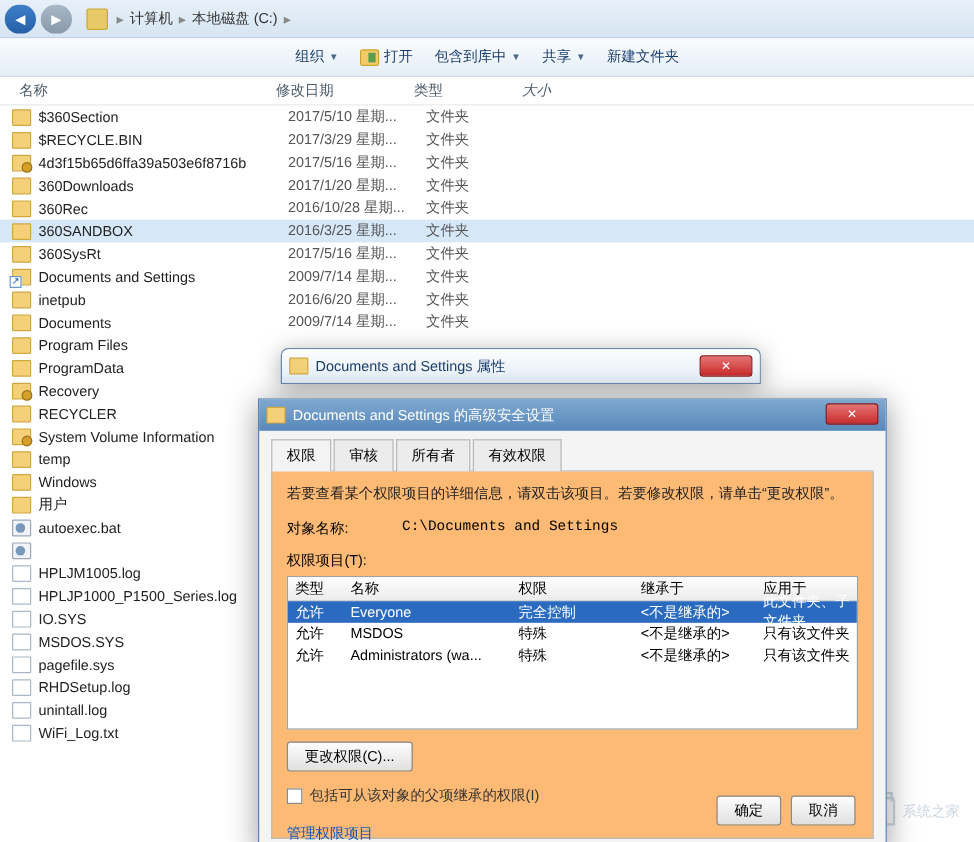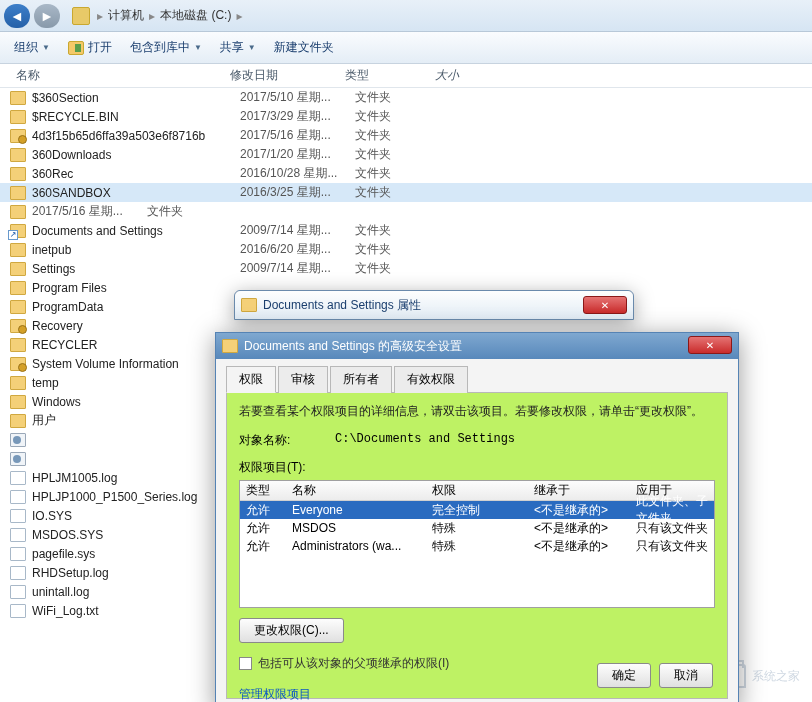--- a/index.html
+++ b/index.html
@@ -7,21 +7,21 @@
 
 
 .navbar { height:32px; background:linear-gradient(#e8f0f8,#d6e5f3); border-bottom:1px solid #b8c8d8; display:flex; align-items:center; padding:0 4px; gap:4px; }
 .nav-btn { width:26px; height:24px; border-radius:12px; background:linear-gradient(#3d7fc9,#2560a8); display:flex; align-items:center; justify-content:center; color:#fff; font-size:14px; cursor:pointer; }
 .nav-btn.disabled { background:linear-gradient(#a9b8c7,#8899aa); }
 .addr-icon { width:18px; height:18px; background:#e8c968; border:1px solid #c9a830; border-radius:2px; margin-left:8px; }
 .breadcrumb { display:flex; align-items:center; gap:2px; color:#333; }
 .crumb-sep { color:#888; padding:0 3px; }
 
 
-.toolbar { height:32px; background:linear-gradient(#fafcfe,#e4edf6); border-bottom:1px solid #c7d3df; display:flex; align-items:center; padding:0 8px; gap:6px; }
+.toolbar { height:32px; background:linear-gradient(#fafcfe,#e4edf6); border-bottom:1px solid #c7d3df; display:flex; align-items:center; padding:0 8px; gap:6px;justify-content:center; }
 .tool-item { display:flex; align-items:center; gap:4px; padding:3px 6px; color:#1a3e6e; cursor:pointer; }
 .drop-arrow { font-size:8px; color:#4a6a8a; }
 .folder-open-icon { width:16px; height:14px; background:#f4c968; border:1px solid #c9a830; border-radius:2px; position:relative; }
 .folder-open-icon::before { content:""; position:absolute; left:6px; top:2px; width:6px; height:8px; background:#5a9e4a; }
 
 
 .columns { height:24px; border-bottom:1px solid #e0e6ec; display:flex; align-items:center; color:#4a5a6a; }
 .col-name { width:230px; padding-left:16px; }
 .col-date { width:115px; }
 .col-type { width:90px; }
@@ -53,21 +53,21 @@
 
 
 .dlg-adv { position:absolute; left:215px; top:332px; width:524px; height:378px; background:#f4f4f4; border:1px solid #5583b4; box-shadow:0 4px 24px rgba(0,0,0,0.4); z-index:20; }
 .dlg-adv .dlg-title { background:linear-gradient(#7fa8d0,#5888bb); border-radius:0; height:26px; }
 .dlg-adv .dlg-title-text { color:#fff; }
 .dlg-adv .dlg-close { position:absolute; right:6px; top:3px; }
 .adv-body { padding:6px 10px 10px 10px; }
 .tabs { display:flex; border-bottom:1px solid #b8b8b8; }
 .tab { padding:4px 12px; border:1px solid #b8b8b8; border-bottom:none; background:#ececec; margin-right:2px; cursor:pointer; position:relative; top:1px; }
 .tab.active { background:#f4f4f4; border-bottom:1px solid #f4f4f4; }
-.adv-content { border:1px solid #b8b8b8; border-top:none; padding:10px 12px; background:#bef264; height:306px; position:relative; }
+.adv-content { border:1px solid #b8b8b8; border-top:none; padding:10px 12px; background:#fdba74; height:306px; position:relative; }
 .info-text { color:#222; margin-bottom:12px; }
 .obj-row { display:flex; margin-bottom:10px;gap:24px; }
 .obj-label { width:72px; }
 .obj-val { font-family:"Courier New",monospace; }
 .perm-label { margin-bottom:4px; }
 
 .perm-list { border:1px solid #a0a0a0; background:#fff; height:128px; }
 .perm-head { display:flex; height:20px; align-items:center; border-bottom:1px solid #d0d0d0; background:linear-gradient(#fdfdfd,#ececec); }
 .ph-type { width:52px; padding-left:6px; }
 .ph-name { width:140px; }
@@ -170,38 +170,39 @@
       <div class="f-type">文件夹</div>
     </div>
     <div class="file-row sel">
       <div class="f-icon ico-folder"></div>
       <div class="f-name">360SANDBOX</div>
       <div class="f-date">2016/3/25 星期...</div>
       <div class="f-type">文件夹</div>
     </div>
     <div class="file-row">
       <div class="f-icon ico-folder"></div>
+      <div class="f-name">360SysRt</div>
       <div class="f-date">2017/5/16 星期...</div>
       <div class="f-type">文件夹</div>
     </div>
     <div class="file-row">
       <div class="f-icon ico-folder-short"></div>
       <div class="f-name">Documents and Settings</div>
       <div class="f-date">2009/7/14 星期...</div>
       <div class="f-type">文件夹</div>
     </div>
     <div class="file-row">
       <div class="f-icon ico-folder"></div>
       <div class="f-name">inetpub</div>
       <div class="f-date">2016/6/20 星期...</div>
       <div class="f-type">文件夹</div>
     </div>
     <div class="file-row">
       <div class="f-icon ico-folder"></div>
-      <div class="f-name">Settings</div>
+      <div class="f-name">Documents</div>
       <div class="f-date">2009/7/14 星期...</div>
       <div class="f-type">文件夹</div>
     </div>
     <div class="file-row">
       <div class="f-icon ico-folder"></div>
       <div class="f-name">Program Files</div>
       <div class="f-date"></div>
       <div class="f-type"></div>
     </div>
     <div class="file-row">
@@ -241,20 +242,21 @@
       <div class="f-type"></div>
     </div>
     <div class="file-row">
       <div class="f-icon ico-folder"></div>
       <div class="f-name">用户</div>
       <div class="f-date"></div>
       <div class="f-type"></div>
     </div>
     <div class="file-row">
       <div class="f-icon ico-file-sys"></div>
+      <div class="f-name">autoexec.bat</div>
       <div class="f-date"></div>
       <div class="f-type"></div>
     </div>
     <div class="file-row">
       <div class="f-icon ico-file-sys"></div>
       <div class="f-date"></div>
       <div class="f-type"></div>
     </div>
     <div class="file-row">
       <div class="f-icon ico-file"></div>

